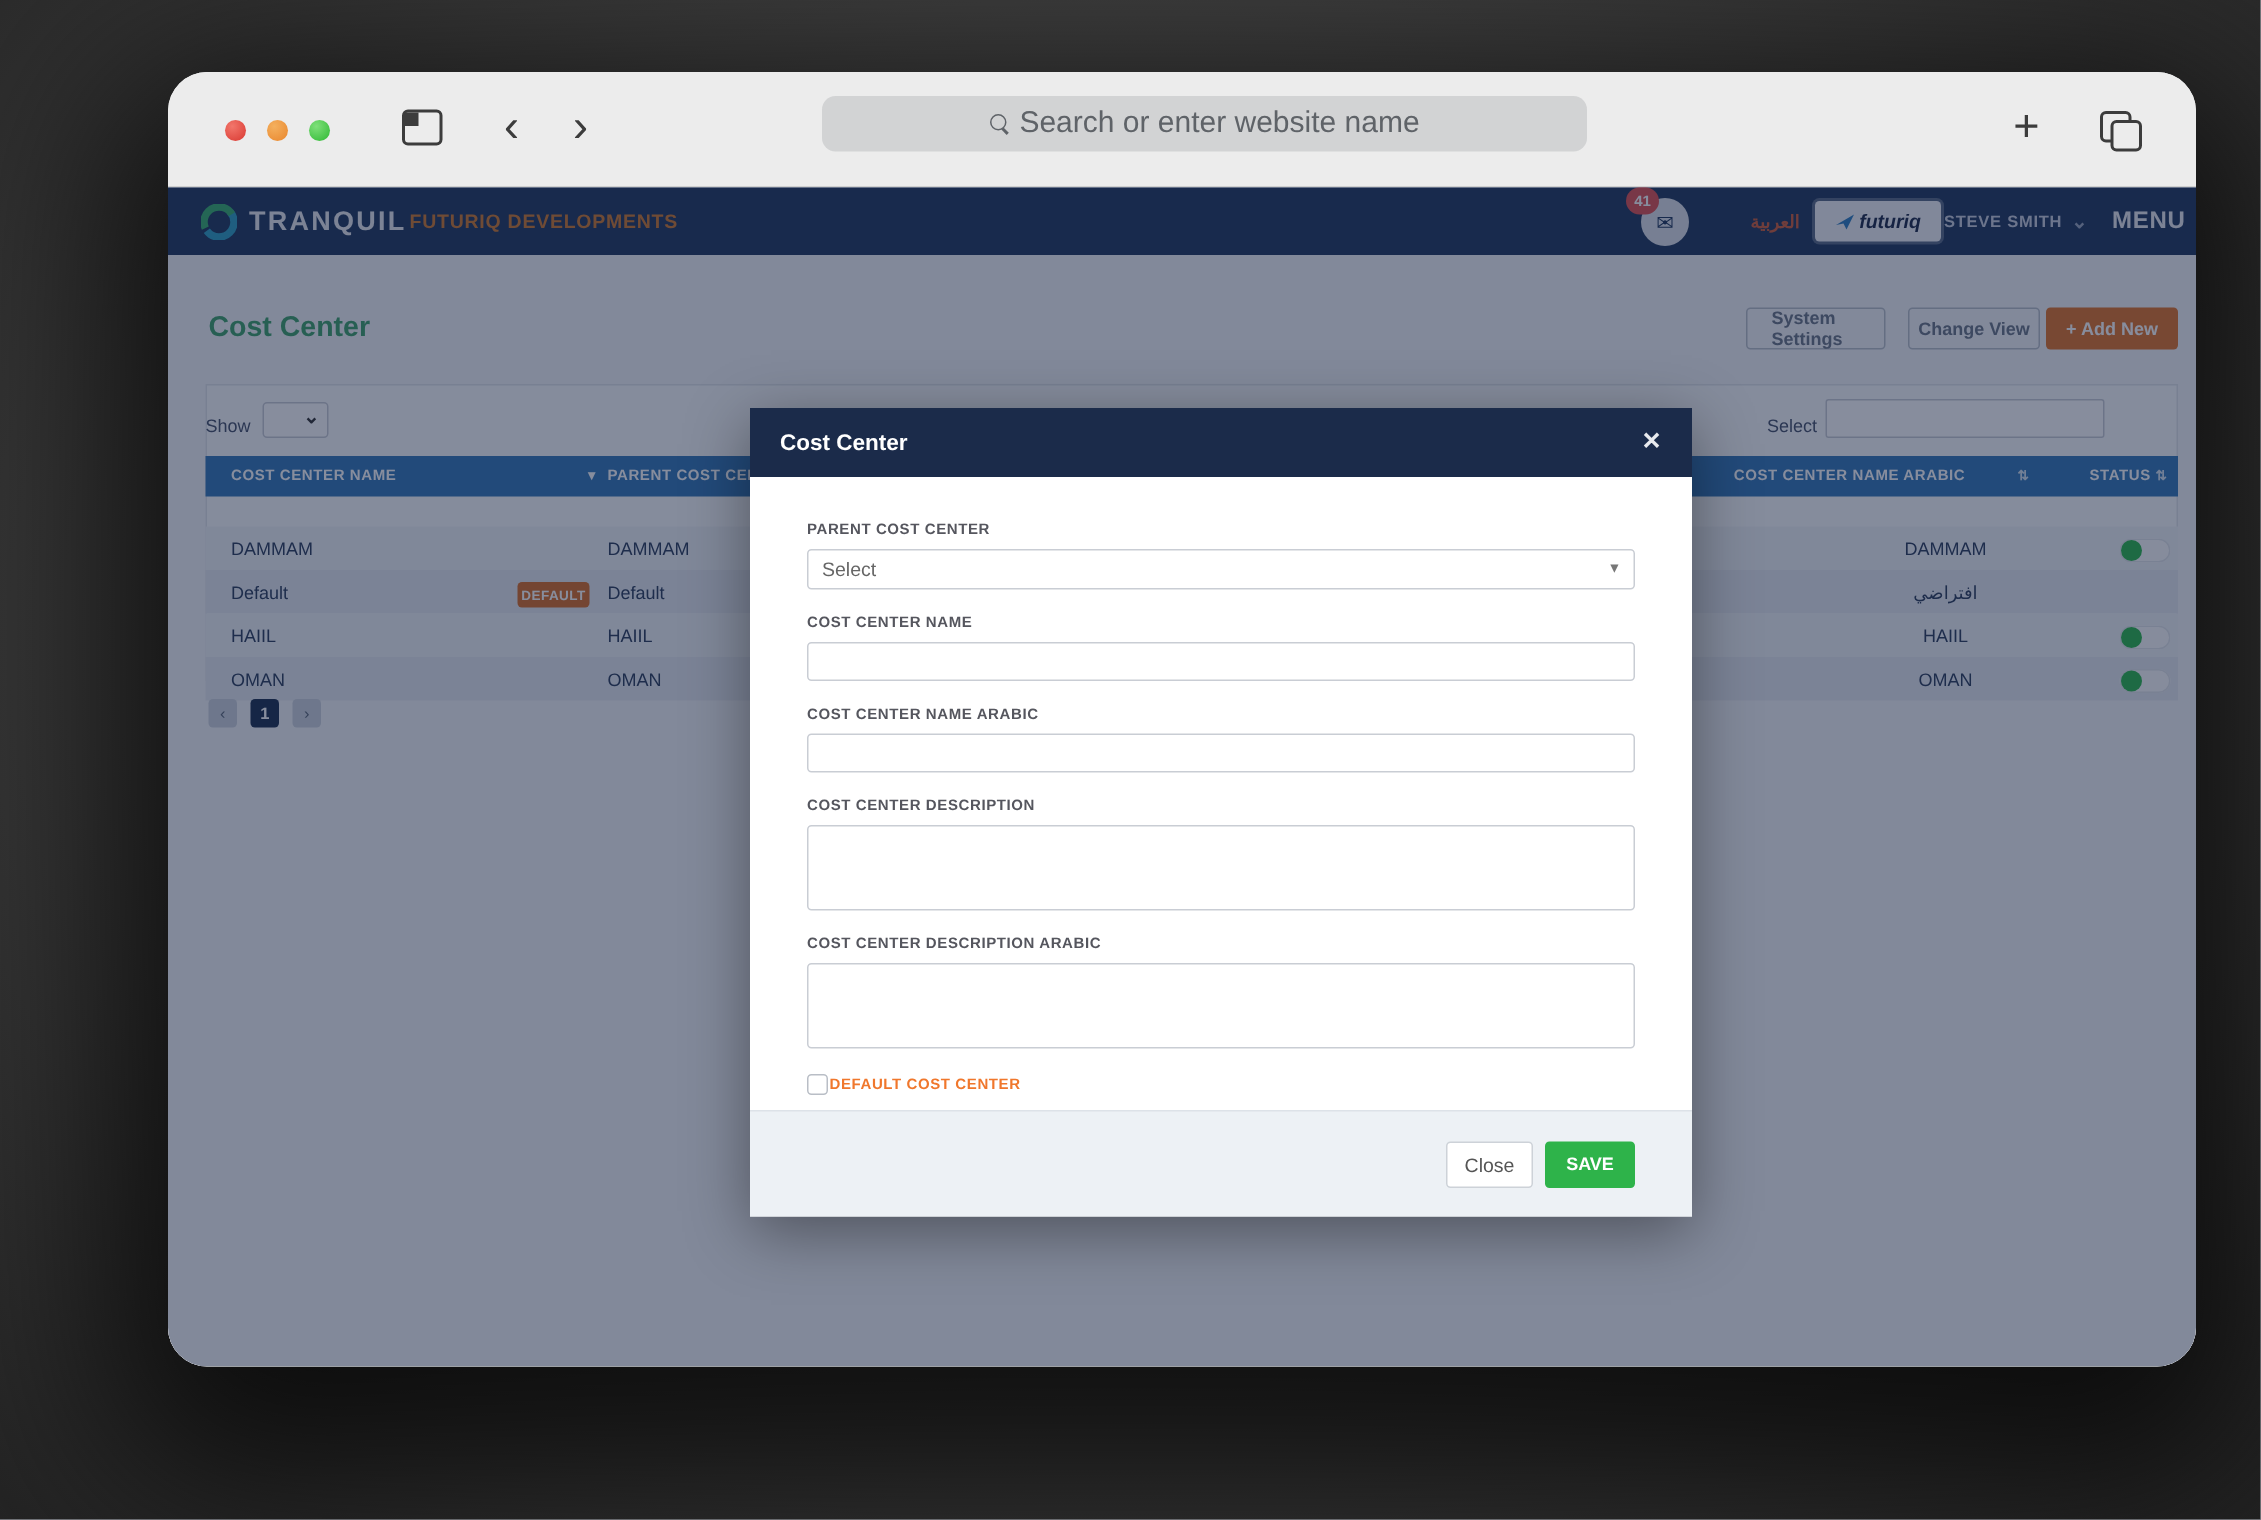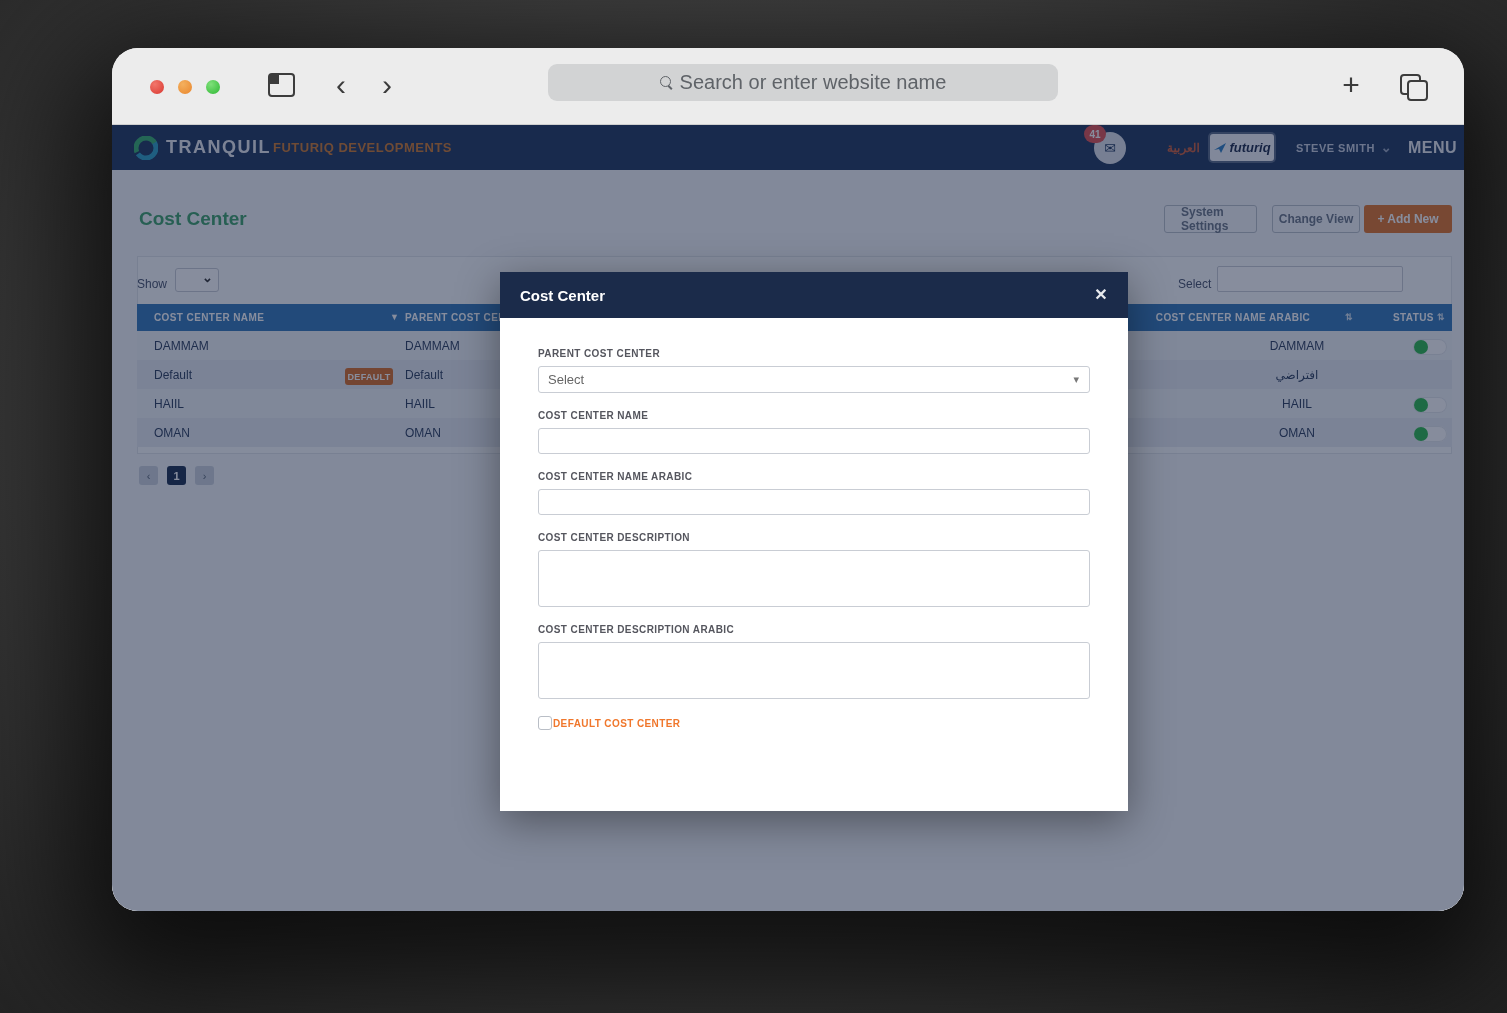--- a/index.html
+++ b/index.html
@@ -39,21 +39,21 @@
   .tabs-btn::after { content:""; position:absolute; left:7px; top:6px; width:17px; height:17px; border:2.5px solid #3c3c3c; border-radius:4px; background:#ececec; }
   
   .app { position:absolute; left:0; top:77px; width:100%; height:786px; background:#f4f6f8; }
   .navbar { position:absolute; left:0; top:0; width:100%; height:45px; background:#20395f; display:flex; align-items:center; }
   .brand { position:absolute; left:22px; top:0; height:45px; display:flex; align-items:center; gap:8px; }
   .brand-name { color:#e8eaee; font-size:18px; font-weight:bold; letter-spacing:1.5px; }
   .company { position:absolute; left:161px; top:0; height:45px; display:flex; align-items:center; color:#cf7a2e; font-size:13px; font-weight:bold; letter-spacing:0.5px; }
   .notif { position:absolute; left:982px; top:7px; width:32px; height:32px; border-radius:50%; background:#dfe3ea; display:flex; align-items:center; justify-content:center; color:#20395f; font-size:14px; }
   .notif-badge { position:absolute; left:-10px; top:-7px; min-width:22px; height:18px; border-radius:9px; background:#e05252; color:#fff; font-size:10px; font-weight:bold; display:flex; align-items:center; justify-content:center; padding:0 4px; }
   .lang { position:absolute; left:1055px; top:0; height:45px; display:flex; align-items:center; color:#cf5f3a; font-size:12px; font-weight:bold; }
-  .futuriq { position:absolute; left:1098px; top:9px; width:64px; height:27px; background:#f2f4f8; border-radius:3px; display:flex; align-items:center; justify-content:center; gap:2px; box-shadow:0 0 0 2px rgba(255,255,255,0.25); }
+  .futuriq { position:absolute; left:1098px; top:9px; width:84px; height:27px; background:#f2f4f8; border-radius:3px; display:flex; align-items:center; justify-content:center; gap:2px; box-shadow:0 0 0 2px rgba(255,255,255,0.25); }
   .futuriq-text { color:#1c2b4a; font-size:13px; font-weight:bold; font-style:italic; }
   .user { position:absolute; left:1184px; top:0; height:45px; display:flex; align-items:center; gap:6px; color:#c8cedd; font-size:11px; font-weight:bold; letter-spacing:0.5px; }
   .caret { font-size:13px; color:#9aa6bd; line-height:10px; }
   .menu { position:absolute; left:1296px; top:0; height:45px; display:flex; align-items:center; gap:8px; color:#e8eaee; font-size:16px; font-weight:bold; letter-spacing:0.5px; }
   
   .page { position:absolute; left:0; top:45px; width:100%; height:741px; background:#f4f6f8; }
   .page-title { position:absolute; left:27px; top:38px; font-size:19px; font-weight:bold; color:#3fa36b; }
   .hdr-btn { position:absolute; top:35px; height:28px; border:1px solid #b9c0c9; border-radius:3px; background:transparent; color:#6b7686; font-size:12px; font-weight:bold; display:flex; align-items:center; justify-content:center; }
   .btn-sys { left:1052px; width:93px;padding-left:16px; } .btn-view { left:1160px; width:88px; }
   .btn-add { position:absolute; left:1252px; top:35px; width:88px; height:28px; background:#e0742b; border-radius:3px; color:#fff; font-size:12px; font-weight:bold; display:flex; align-items:center; justify-content:center; }
@@ -63,21 +63,21 @@
   .show-select::after { content:"⌄"; position:absolute; right:5px; top:1px; color:#333; font-size:13px; font-weight:bold; }
   .search-label { position:absolute; left:1066px; top:107px; font-size:12px; color:#47536b; }
   .search-input { position:absolute; left:1105px; top:96px; width:186px; height:26px; background:#fff; border:1px solid #c9cdd4; border-radius:2px; }
   .thead { position:absolute; left:25px; top:134px; width:1315px; height:27px; background:#3579b8; color:#fff; font-size:10px; font-weight:bold; letter-spacing:0.4px; }
   .thead span { position:absolute; top:8px; }
   .th-name { left:17px; } .th-name-sort { left:253px; top:7px; font-size:9px; }
   .th-parent { left:268px; }
   .th-arabic { left:996px; width:200px; text-align:center; }
   .th-arabic-sort { left:1208px; top:7px; font-size:9px; opacity:0.8; }
   .th-status { left:1256px; } .th-status-sort { left:1300px; top:7px; font-size:9px; opacity:0.8; }
-  .trow { position:absolute; left:25px; width:1315px; height:29px; font-size:12px; color:#2c3e5d; }
+  .trow { position:absolute; left:25px; width:1315px; height:29px; font-size:12px; color:#2c3e5d;margin-top:20px; }
   .trow.odd  { background:#f1f4f7; }
   .trow.even { background:#e7ebf0; }
   .trow span { position:absolute; top:8px; }
   .c-name { left:17px; } .c-parent { left:268px; }
   .c-arabic { left:1060px; width:200px; text-align:center; }
   .badge-default { position:absolute; left:208px; top:5px; width:48px; height:17px; background:#d96f28; border-radius:3px; color:#fff; font-size:9px; font-weight:bold; display:flex; align-items:center; justify-content:center; letter-spacing:0.3px; }
   .toggle { position:absolute; left:1276px; top:7px; width:34px; height:16px; background:#fdfdfd; border-radius:8px; box-shadow:inset 0 0 0 1px #e2e6ea; }
   .toggle::before { content:""; position:absolute; left:1px; top:1px; width:14px; height:14px; border-radius:50%; background:#2db84d; }
   .pager { position:absolute; left:27px; top:296px; display:flex; gap:9px; }
   .pg { width:19px; height:19px; border-radius:3px; background:#ccd3dc; color:#5b6activity778; color:#5b6778; font-size:11px; display:flex; align-items:center; justify-content:center; }
@@ -228,15 +228,19 @@
       <textarea class="f-area" style=""></textarea>
 
       <div class="f-label">COST CENTER DESCRIPTION ARABIC</div>
       <textarea class="f-area" style=""></textarea>
 
       <div class="chk-row">
         <div class="chk"></div>
         <div class="chk-label">DEFAULT COST CENTER</div>
       </div>
     </div>
+    <div class="modal-ftr">
+      <div class="btn-close">Close</div>
+      <div class="btn-save">SAVE</div>
+    </div>
   </div>
 
 </div>
 
 </body></html>

